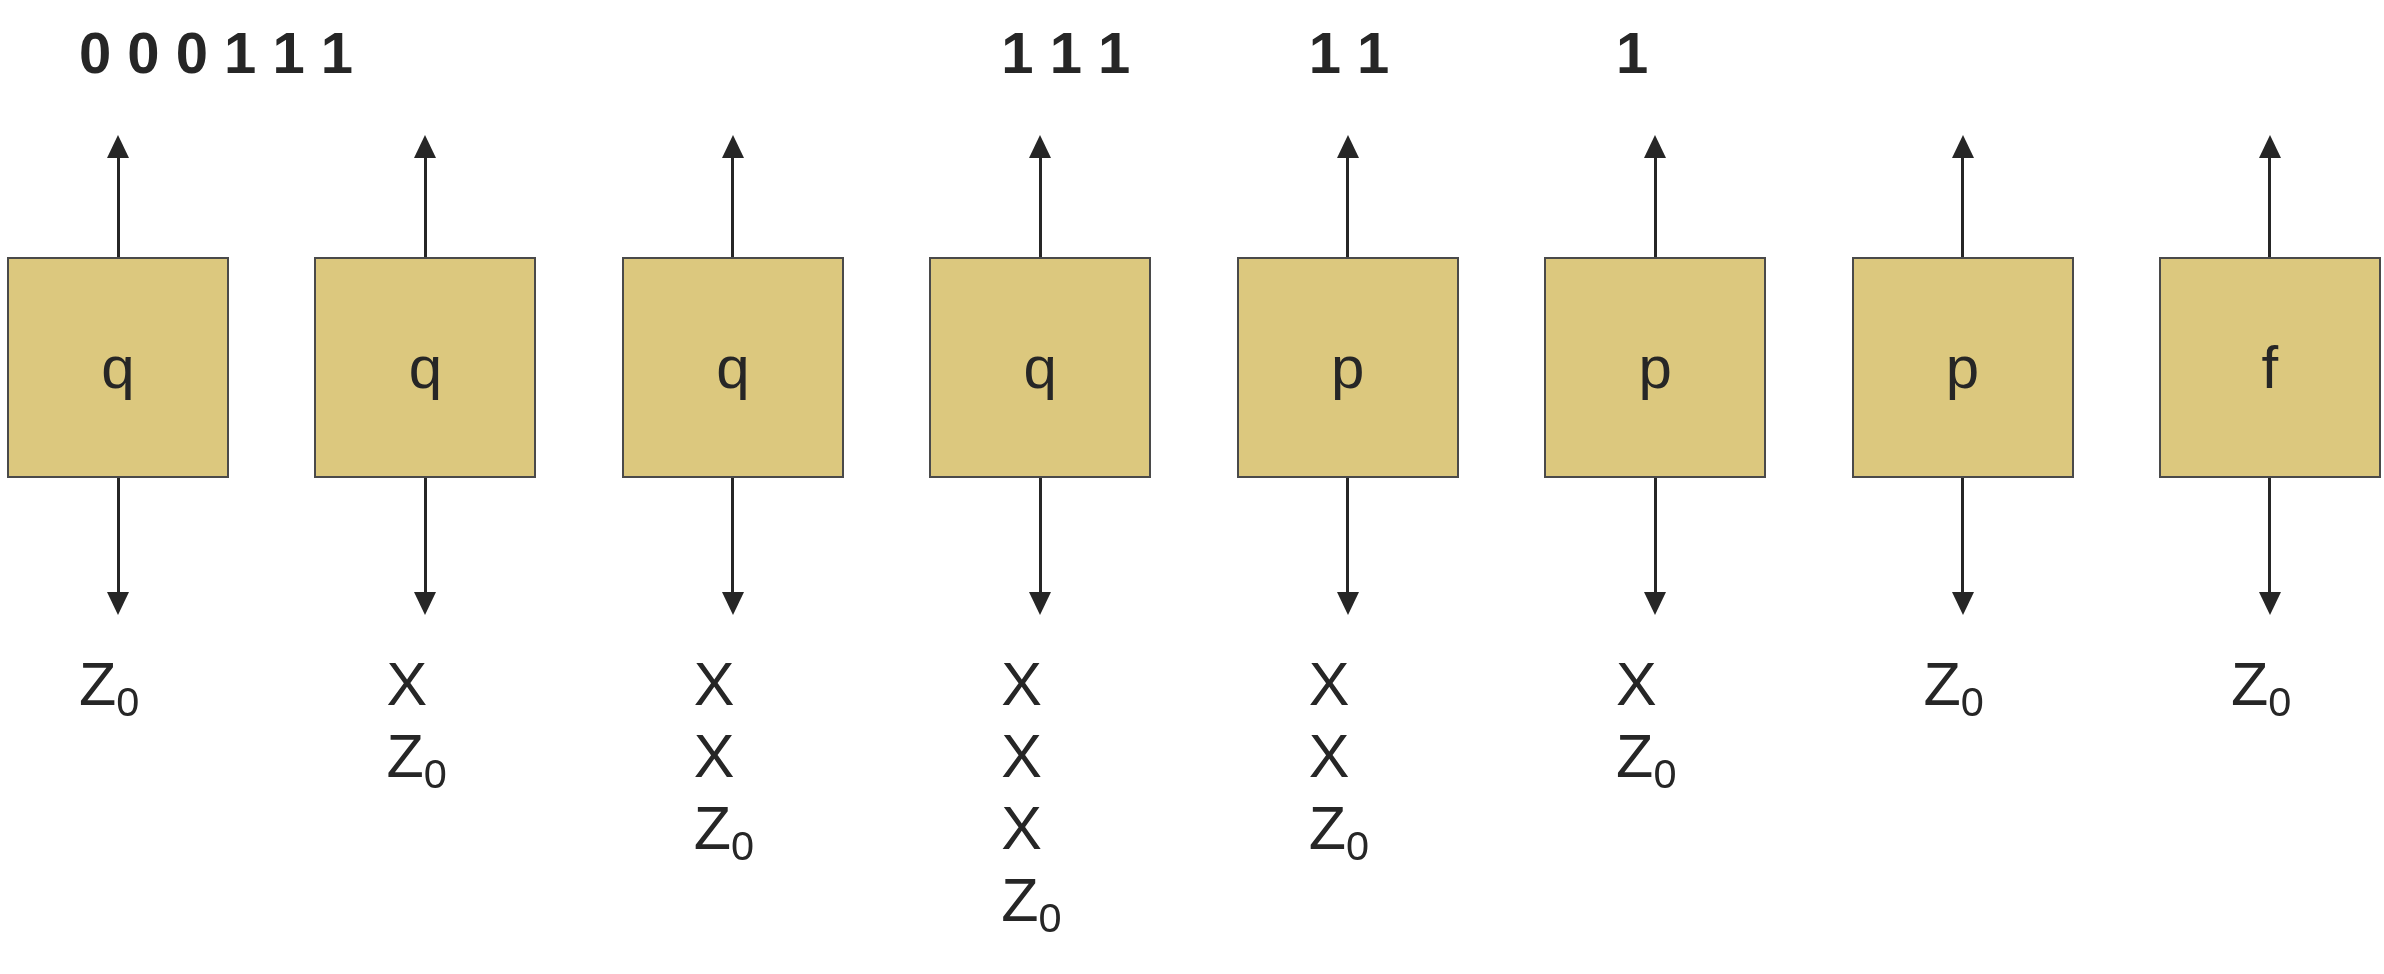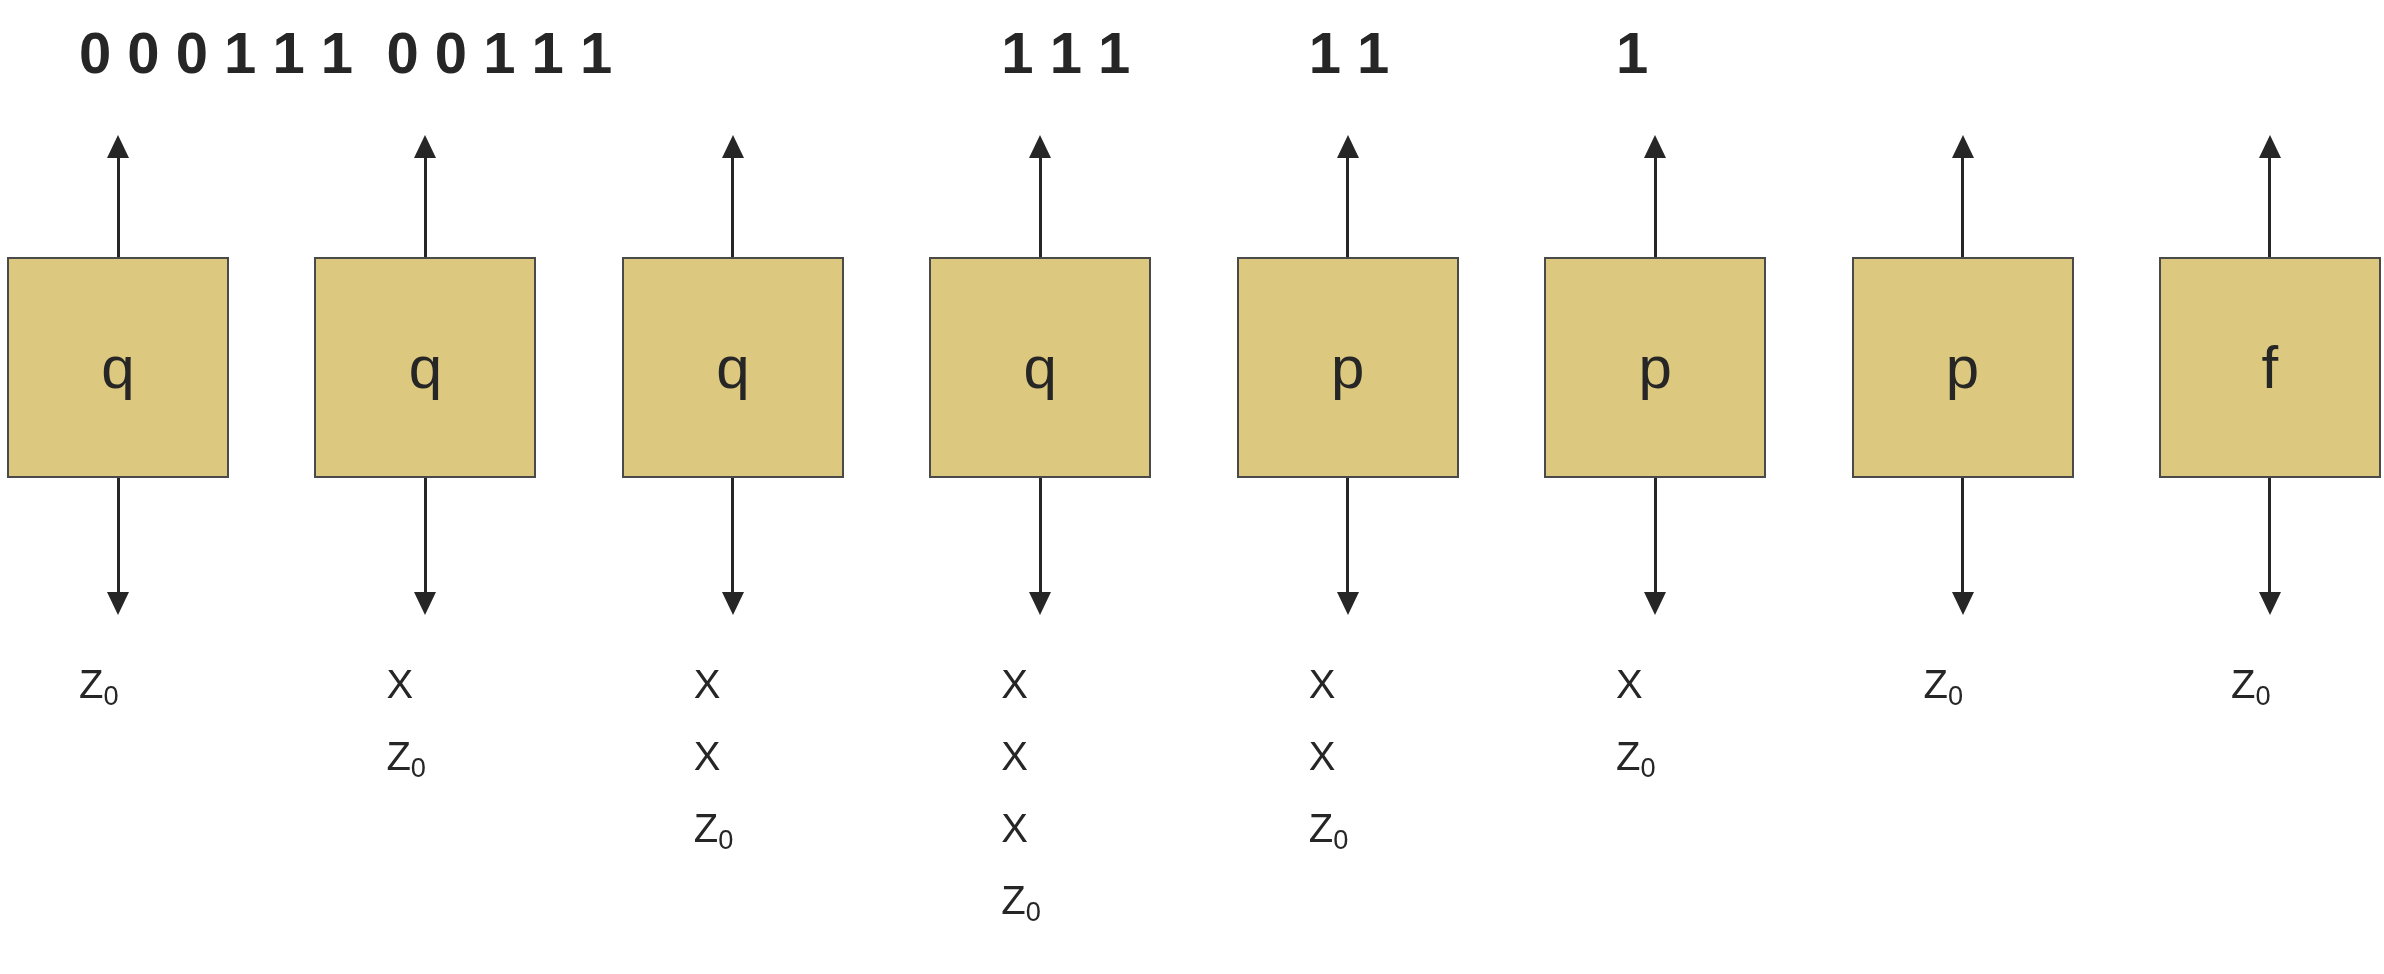--- a/index.html
+++ b/index.html
@@ -49,21 +49,21 @@
     position:absolute;top:257px;left:0;
     width:222px;height:221px;
     box-sizing:border-box;
     background:var(--box-fill);
     border:2px solid var(--box-border);
     display:flex;align-items:center;justify-content:center;
   }
   .state-letter{font-size:60px;line-height:1;color:var(--ink);}
   .stack{
     position:absolute;top:648px;left:72px;
-    font-size:40px;line-height:72px;
+    font-size:61px;line-height:72px;
     text-align:left;
   }
   .stack-item{white-space:nowrap;}
   .sub{font-size:0.68em;vertical-align:-0.26em;}
 </style>
 </head>
 <body>
 
 <div id="canvas">
 
@@ -79,21 +79,20 @@
       <div class="arrow down">
         <div class="arrow-shaft"></div>
         <div class="arrow-head down"></div>
       </div>
       <div class="stack">
         <div class="stack-item"><span>Z</span><span class="sub">0</span></div>
       </div>
     </div>
 
     <div class="column">
-      <div class="input-label">0 0 1 1 1</div>
       <div class="arrow up">
         <div class="arrow-head up"></div>
         <div class="arrow-shaft"></div>
       </div>
       <div class="state-box">
         <span class="state-letter">q</span>
       </div>
       <div class="arrow down">
         <div class="arrow-shaft"></div>
         <div class="arrow-head down"></div>

